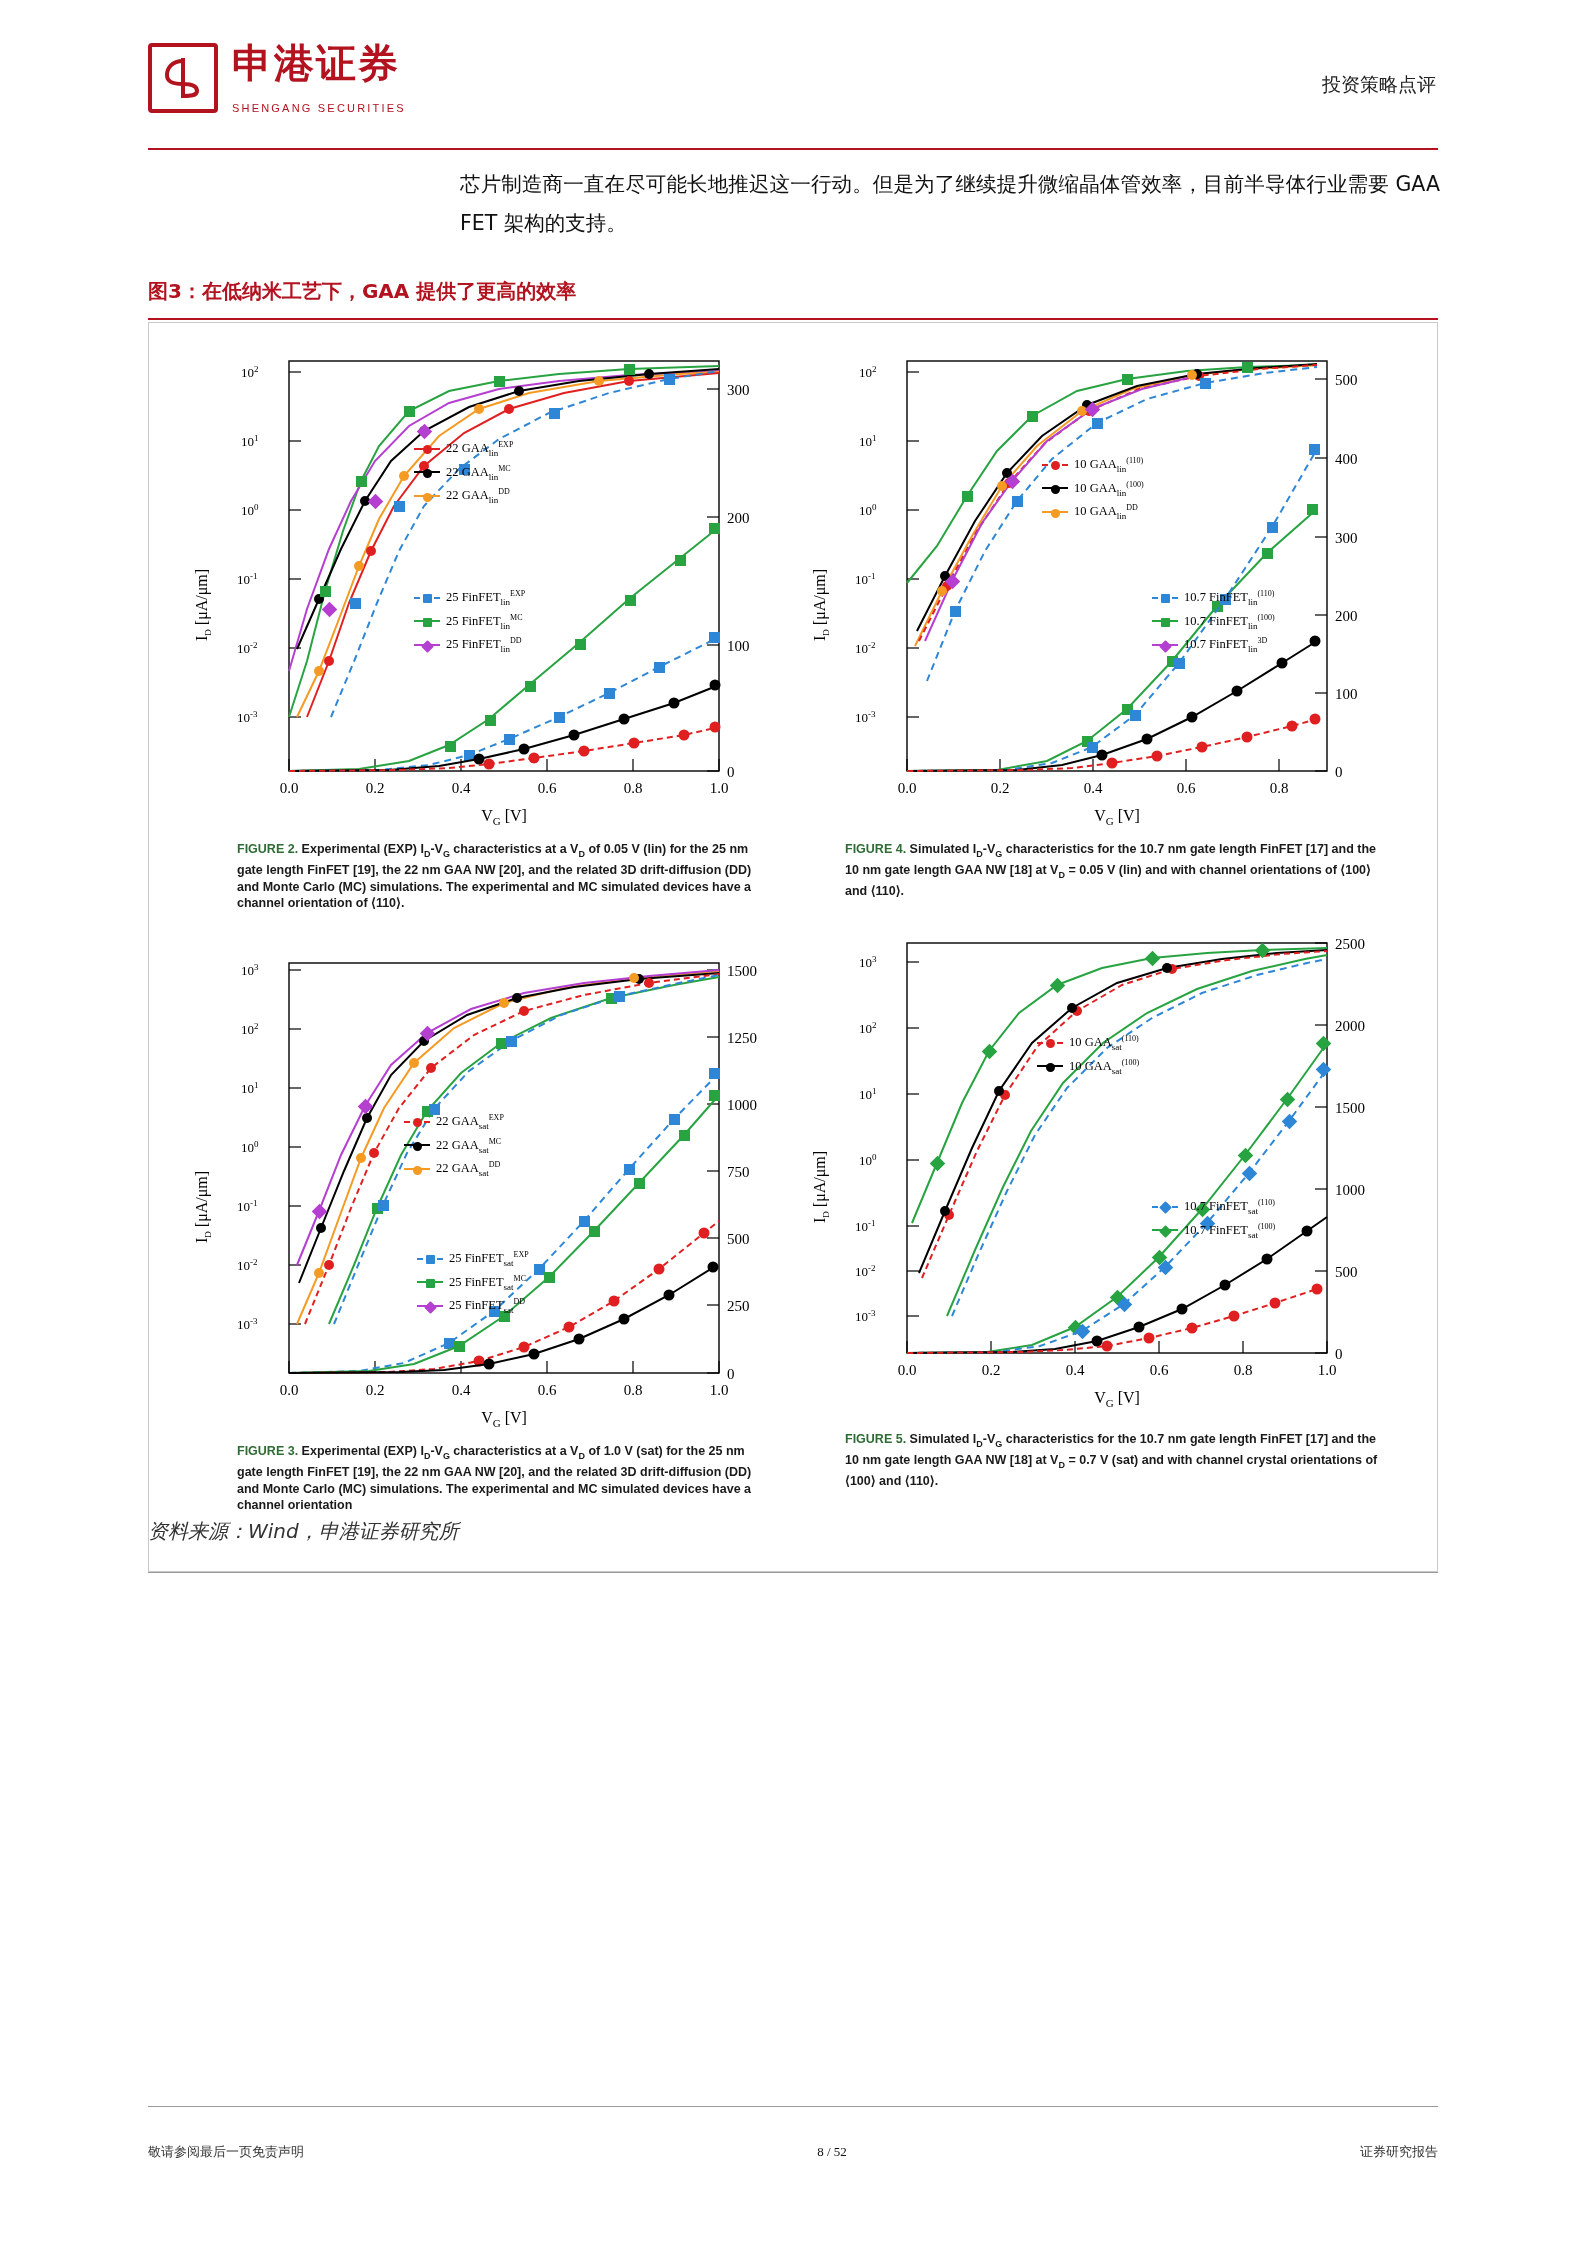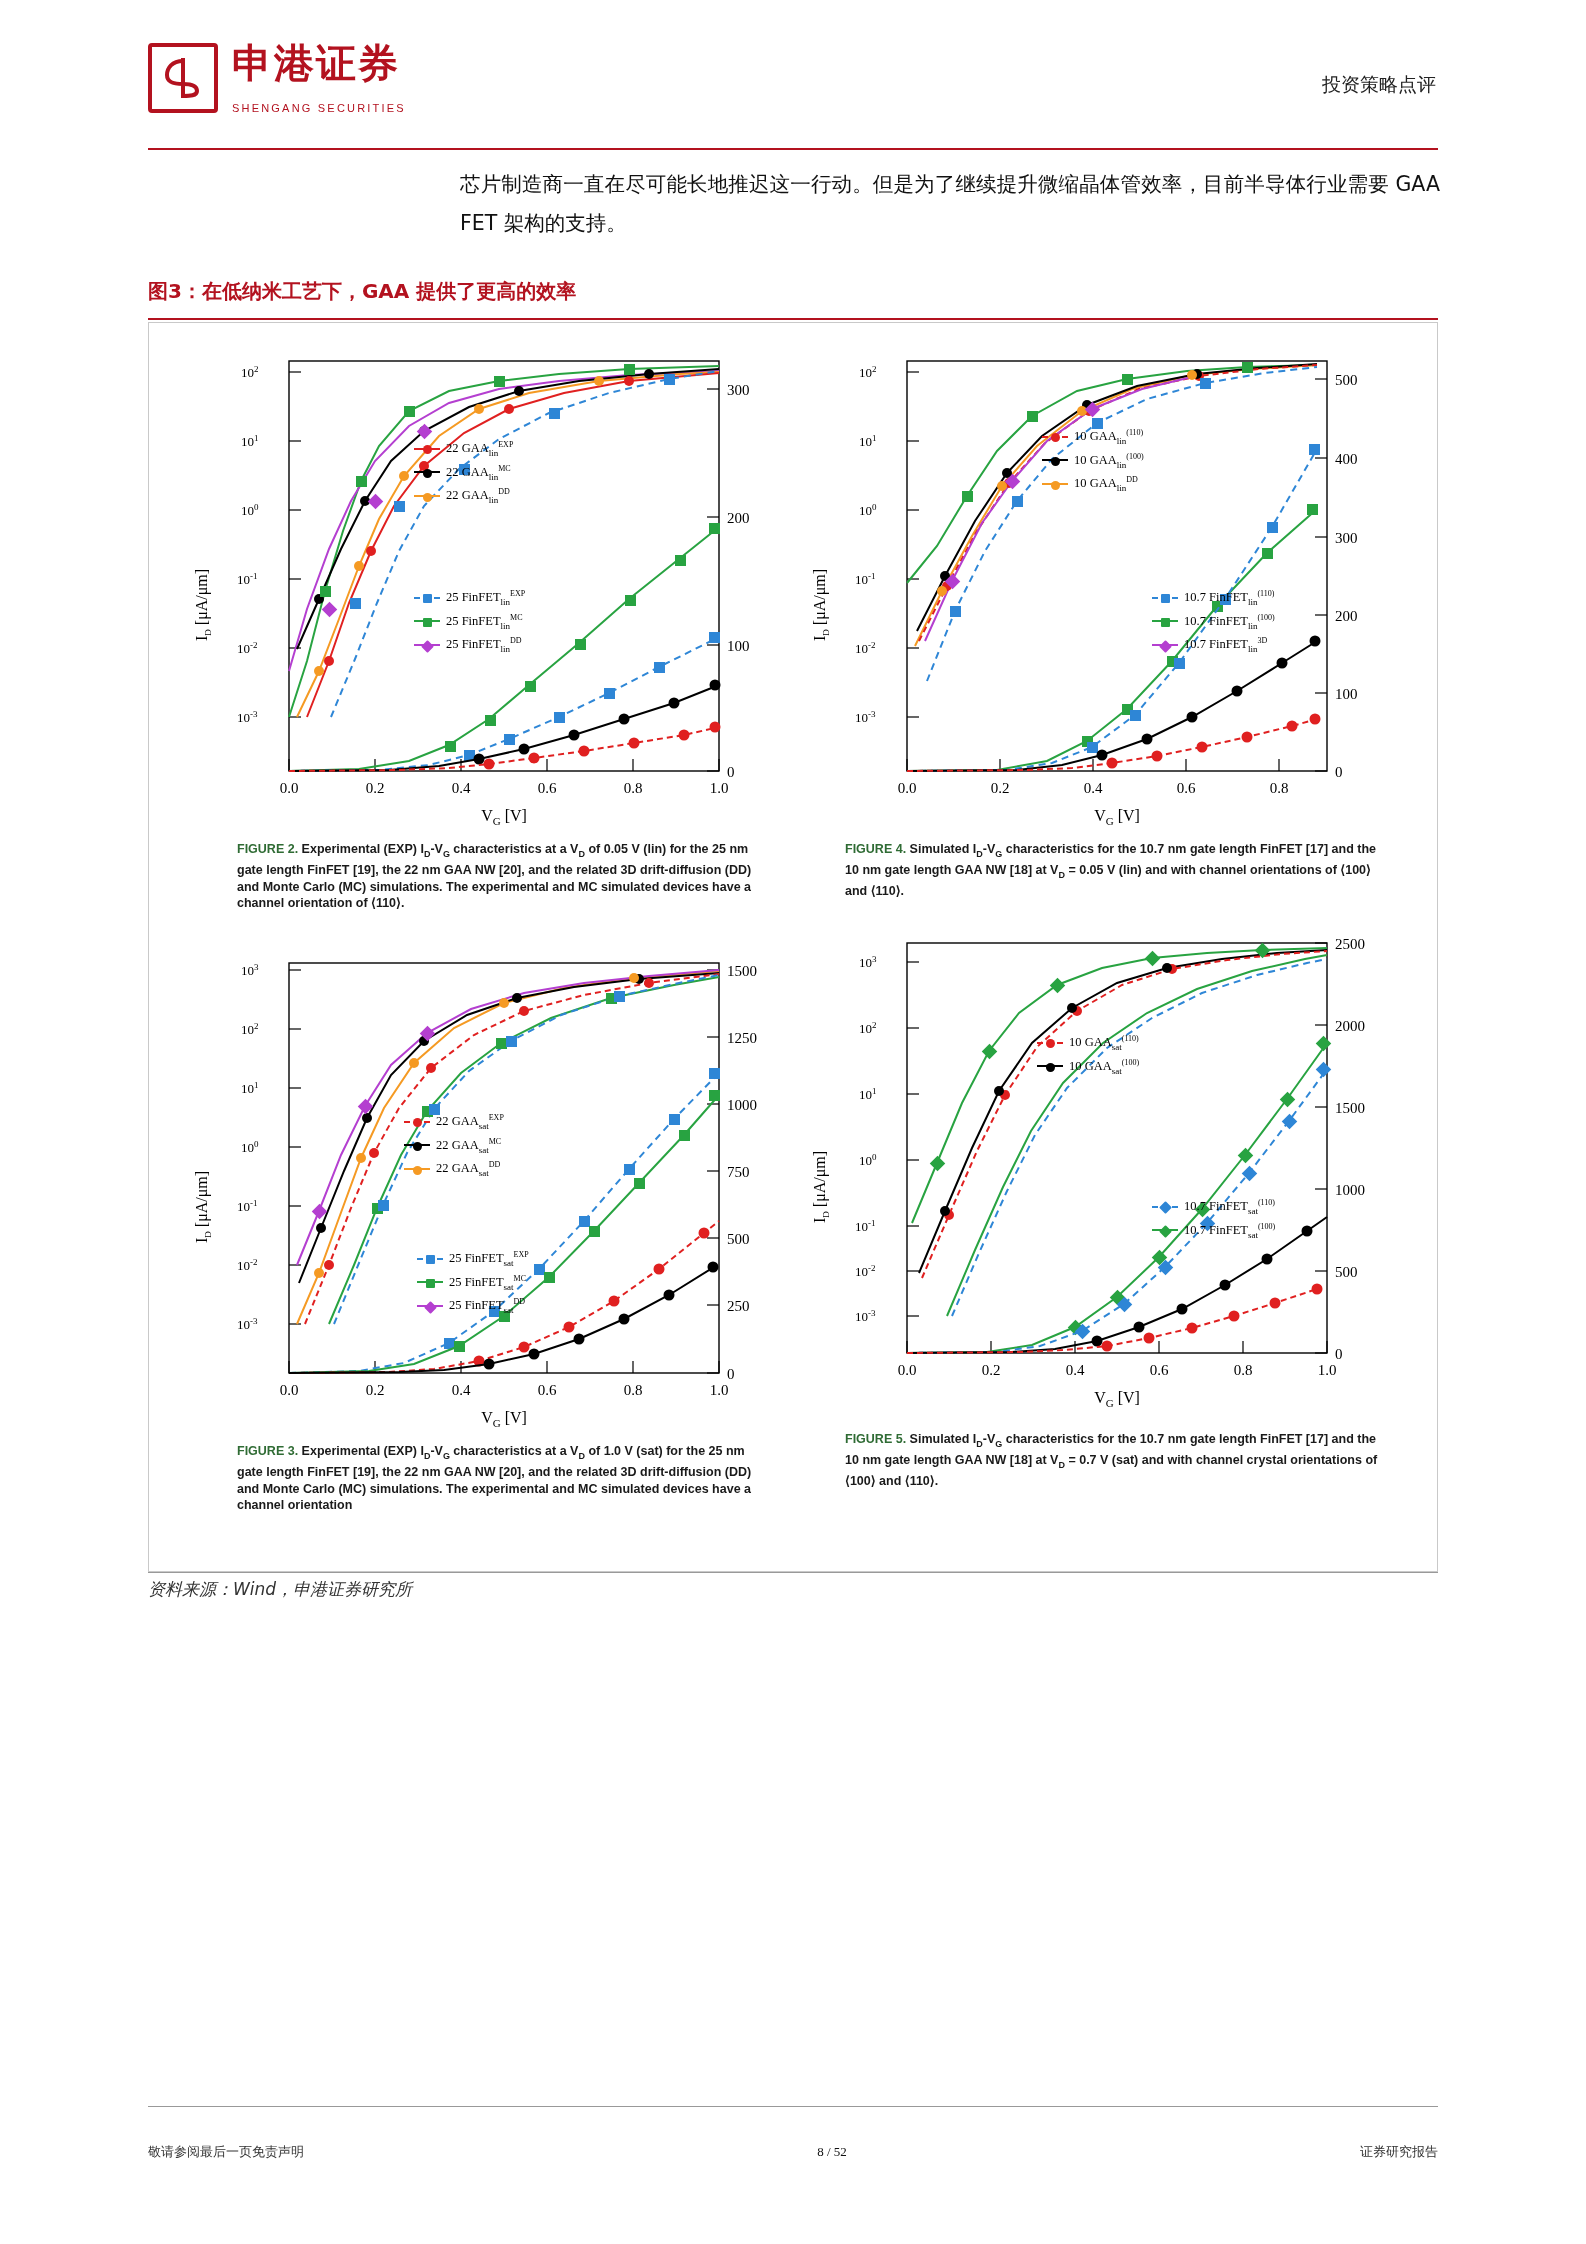--- a/index.html
+++ b/index.html
@@ -58,21 +58,21 @@
   .fig-title-rule{
     position:absolute;left:148px;top:318px;width:1290px;height:2px;background:#b3121f;
   }
 
   
   .fig-box{
     position:absolute;left:148px;top:322px;width:1290px;height:1250px;
     border:1px solid #c9c9c9;background:#fff;box-sizing:border-box;
   }
   .src-note{
-    position:absolute;left:148px;top:1578px;font-size:17px;color:#333;
+    position:absolute;left:148px;top:1518px;font-size:20px;color:#333;
     font-family:"DejaVu Sans","Liberation Sans",sans-serif;font-style:italic;
   }
   .src-rule{
     position:absolute;left:148px;top:1572px;width:1290px;height:1px;background:#999;
   }
 
   
   .concl{
     position:absolute;left:468px;top:1672px;width:1000px;
     font-size:21px;line-height:41px;font-weight:bold;color:#111;
@@ -458,21 +458,21 @@
           <rect x="295" y="77" width="11" height="11"></rect>
             <rect x="403" y="37" width="11" height="11"></rect>
         </g>
         <g fill="#b43fd0">
           <rect x="150" y="235" width="11" height="11" transform="rotate(45 155.5 240.5)"></rect>
           <rect x="210" y="135" width="11" height="11" transform="rotate(45 215.5 140.5)"></rect>
           <rect x="290" y="63" width="11" height="11" transform="rotate(45 295.5 68.5)"></rect>
         </g>
       </svg>
 
-      <div style="position:absolute;left:245px;top:84px;">
+      <div style="position:absolute;left:245px;top:112px;">
         <div class="legend-item">
           <span class="lg-line dash" style="border-color:#e02020;">
               <span class="mk" style="background:#e02020;"></span>
             </span>
           <span>10 GAA<sub>lin</sub><sup>(110)</sup></span>
         </div>
         <div class="legend-item">
           <span class="lg-line" style="border-color:#000;">
               <span class="mk" style="background:#000;"></span>
             </span>

